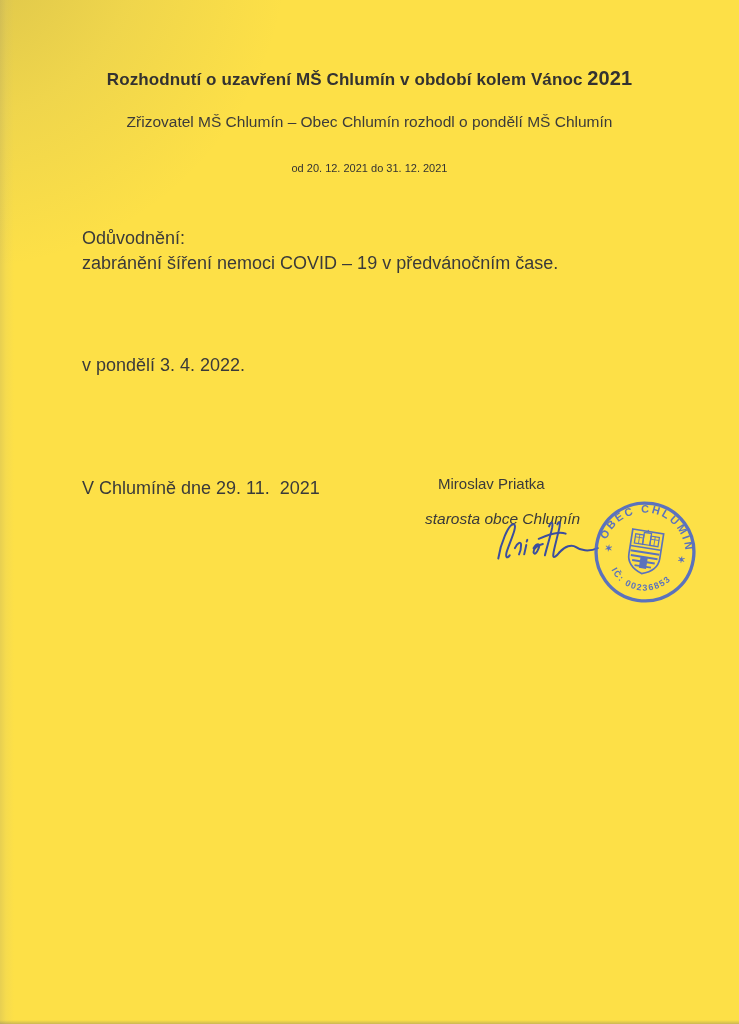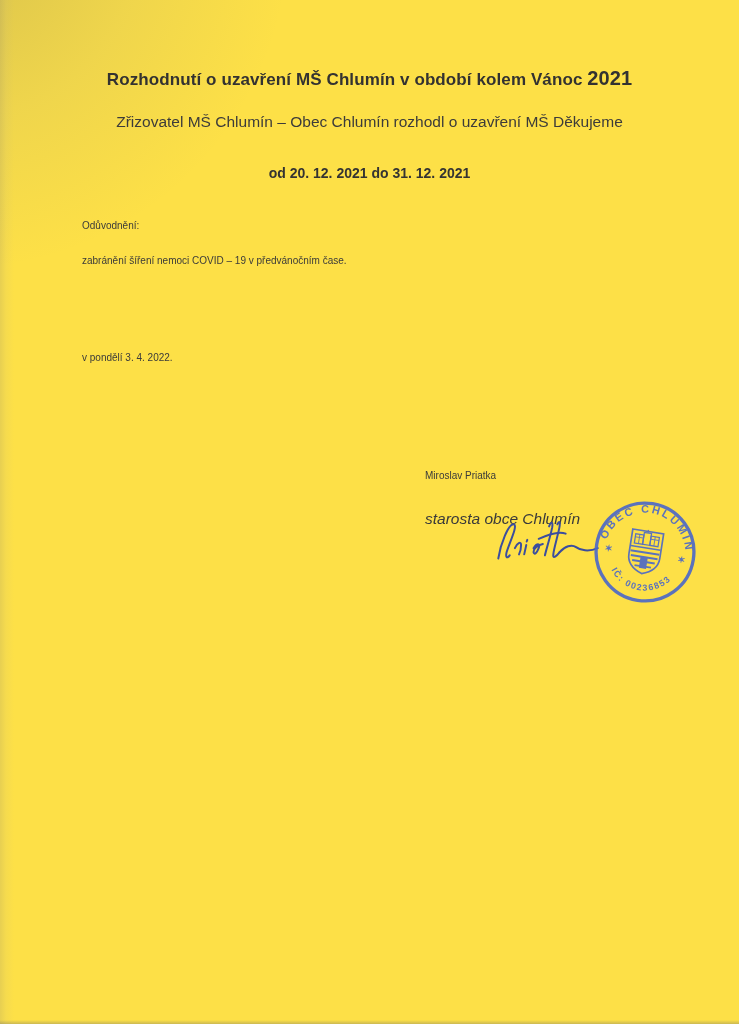--- a/index.html
+++ b/index.html
@@ -44,30 +44,30 @@
   .doc-title .year {
     font-size: 20px;
   }
   .doc-subtitle {
     top: 97px;
     font-size: 15.5px;
     color: #3c3b3a;
   }
   .closure-period {
     top: 151px;
-    font-size: 14px;
-    font-weight: 700;
+    font-size: 11px;
+    font-weight: 400;
     color: #343332;
   }
-  .left-col { left: 82px; font-size: 10px; }
+  .left-col { left: 82px; font-size: 18px; }
   .reason-label { top: 210px; }
-  .reason-text  { top: 245px; }
+  .reason-text  { top: 235px; }
   .thanks-para  { top: 310px; line-height: 25px; }
   .place-date   { top: 460px; white-space: pre; }
-  .signer-name  { top: 460px; left: 425px; font-size: 10px; }
+  .signer-name  { top: 460px; left: 438px; font-size: 15px; }
   .signer-title { top: 494px; left: 425px; font-size: 15.5px; font-style: italic; }
   .signature-svg {
     left: 490px; top: 512px;
     width: 114px; height: 64px;
   }
   .stamp-svg {
     left: 593px; top: 500px;
     width: 104px; height: 104px;
     opacity: 0.9;
   }
@@ -82,30 +82,31 @@
 <body>
 
 <div class="page">
 
   <div class="scan-shade-topleft"></div>
   <div class="scan-edge-left"></div>
   <div class="scan-edge-bottom"></div>
 
   <h1 class="abs centered doc-title"><span>Rozhodnutí o uzavření MŠ Chlumín v období kolem Vánoc</span> <span class="year">2021</span></h1>
 
-  <p class="abs centered doc-subtitle">Zřizovatel MŠ Chlumín – Obec Chlumín rozhodl o uzavření MŠ Děkujeme</p>
+  <p class="abs centered doc-subtitle">Zřizovatel MŠ Chlumín – Obec Chlumín rozhodl o pondělí MŠ Chlumín</p>
 
   <p class="abs centered closure-period">od 20. 12. 2021 do 31. 12. 2021</p>
 
   <p class="abs left-col reason-label">Odůvodnění:</p>
 
   <p class="abs left-col reason-text">zabránění šíření nemoci COVID – 19 v předvánočním čase.</p>
 
   <p class="abs left-col thanks-para"><br><span>v pondělí 3. 4. 2022.</span></p>
 
+  <p class="abs left-col place-date">V Chlumíně dne 29. 11.  2021</p>
 
   <p class="abs signer-name">Miroslav Priatka</p>
 
   <p class="abs signer-title">starosta obce Chlumín</p>
 
   <svg class="abs signature-svg" viewBox="0 0 110 60">
     <g fill="none" stroke-width="1.9" stroke-linecap="round" stroke-linejoin="round" stroke="#3b4d9e">
       <path d="M8,44 C10,30 18,10 23,11 C27,12 19,28 16,38 C15,42 16,45 19,41"></path>
       <path d="M24,34 C26,29 30,27 30,31 C30,34 29,38 28,40"></path>
       <path d="M35,31 L33,40 M36,26 l-0.6,1.6"></path>

